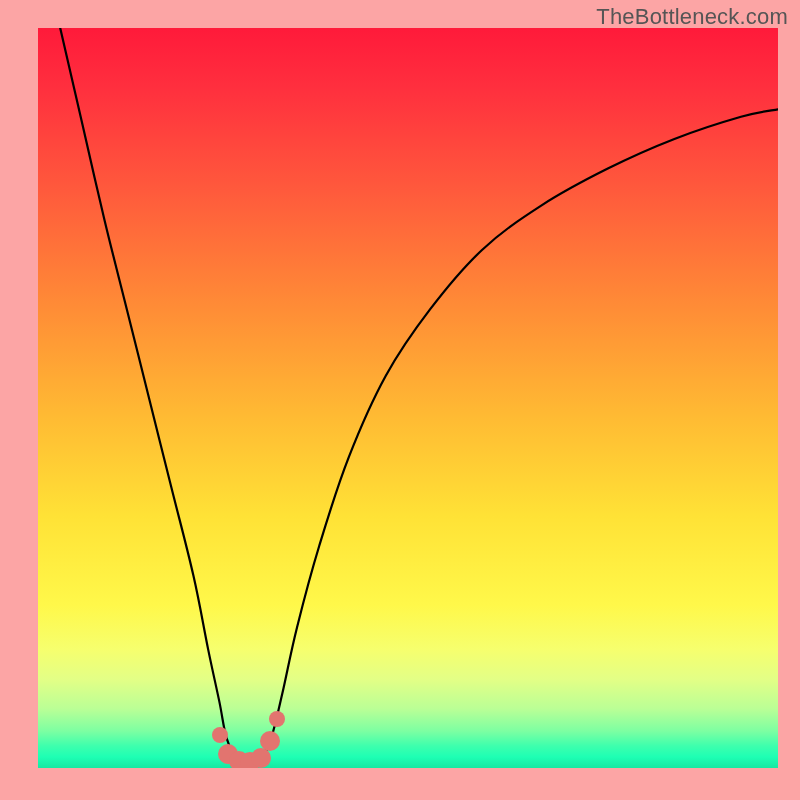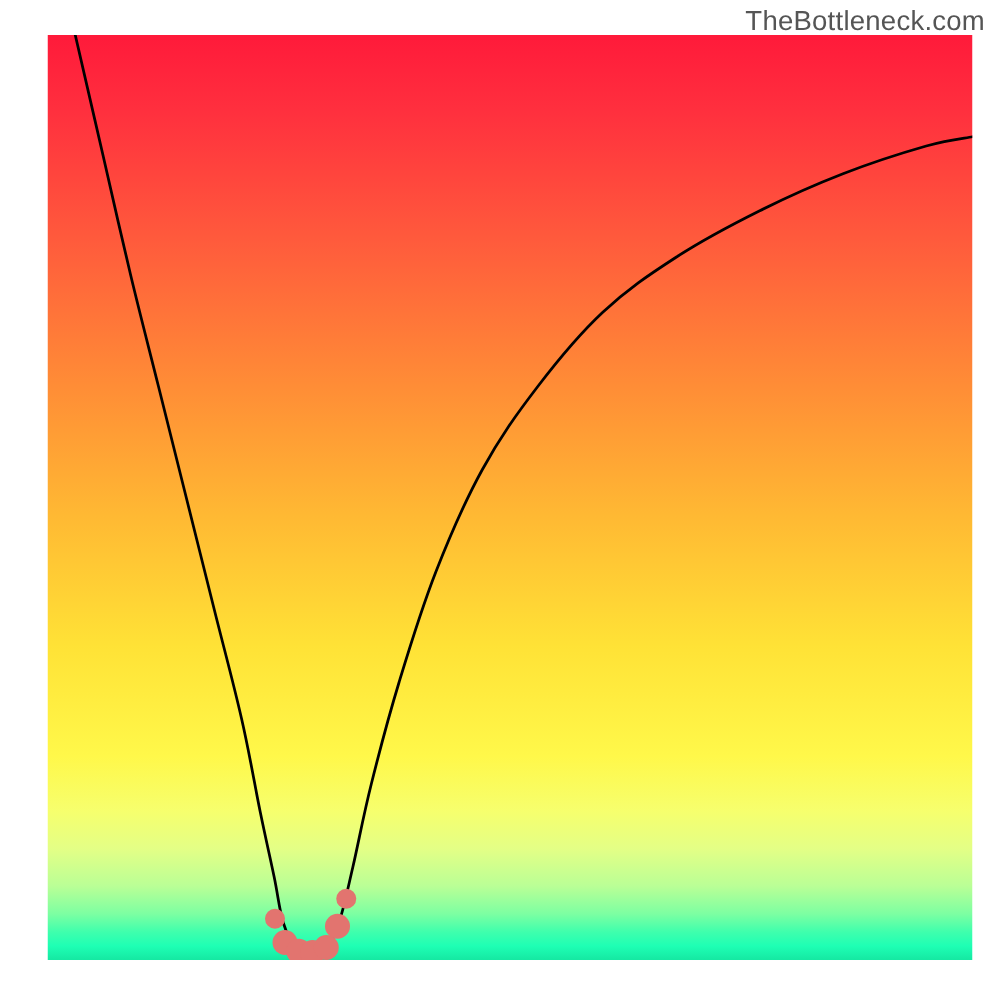--- a/index.html
+++ b/index.html
@@ -8,21 +8,21 @@
     width: 800px;
     height: 800px;
     overflow: hidden;
     background: #000;
     font-family: Arial, Helvetica, sans-serif;
   }
   .frame {
     position: relative;
     width: 800px;
     height: 800px;
-    background: #ffffff;
+    background: #fca5a5;
   }
   .watermark {
     position: absolute;
     top: 4px;
     right: 12px;
     color: #555;
     font-size: 22px;
     font-weight: 500;
     letter-spacing: 0.2px;
     z-index: 5;

